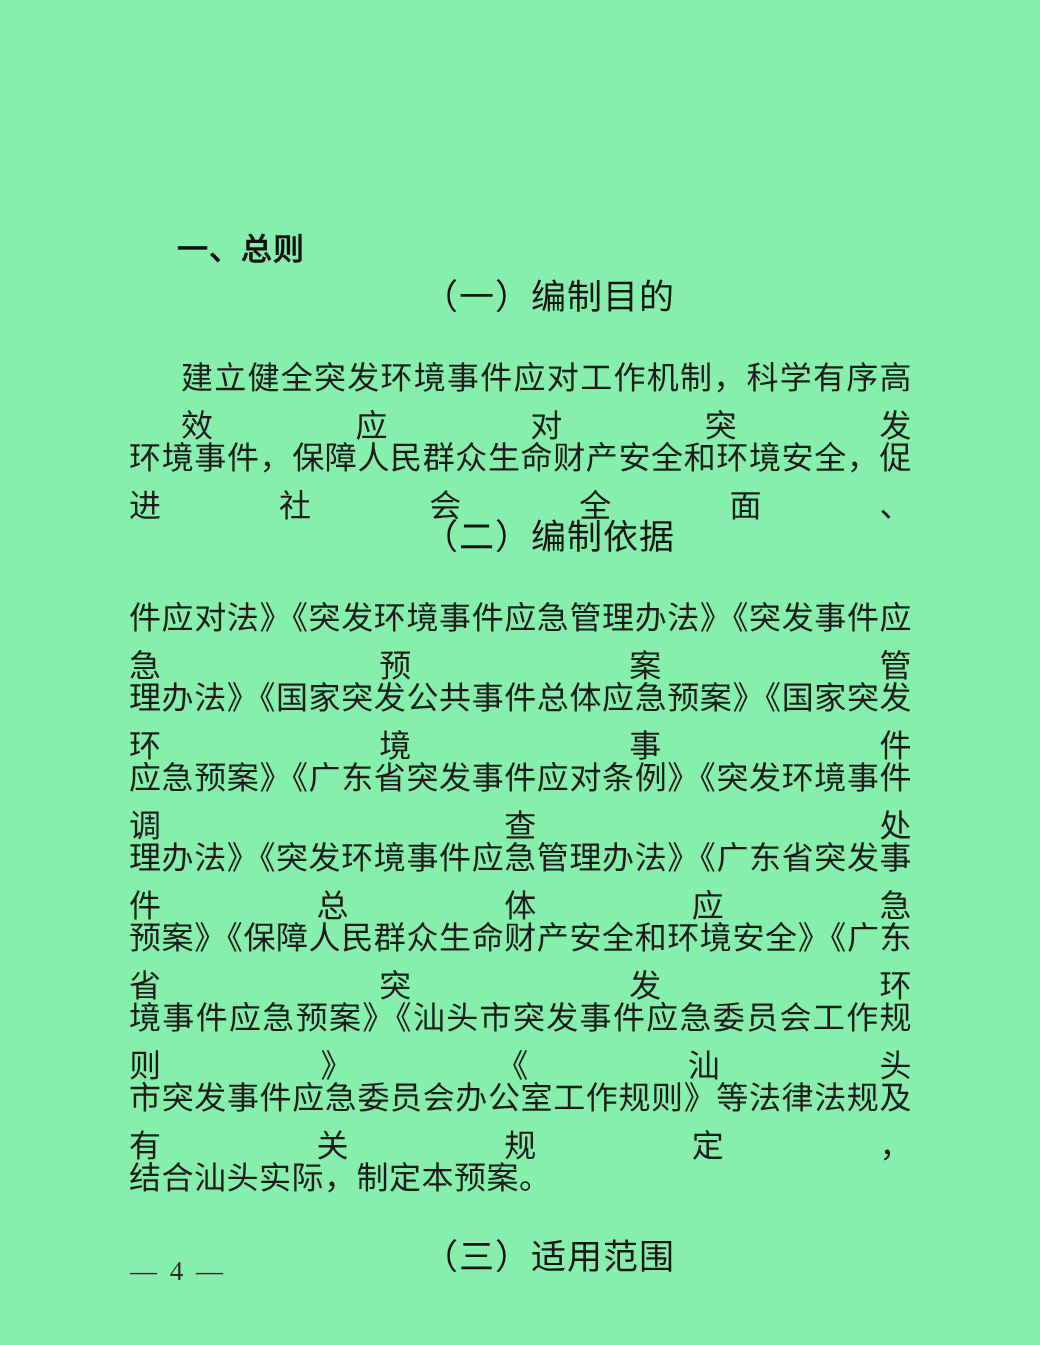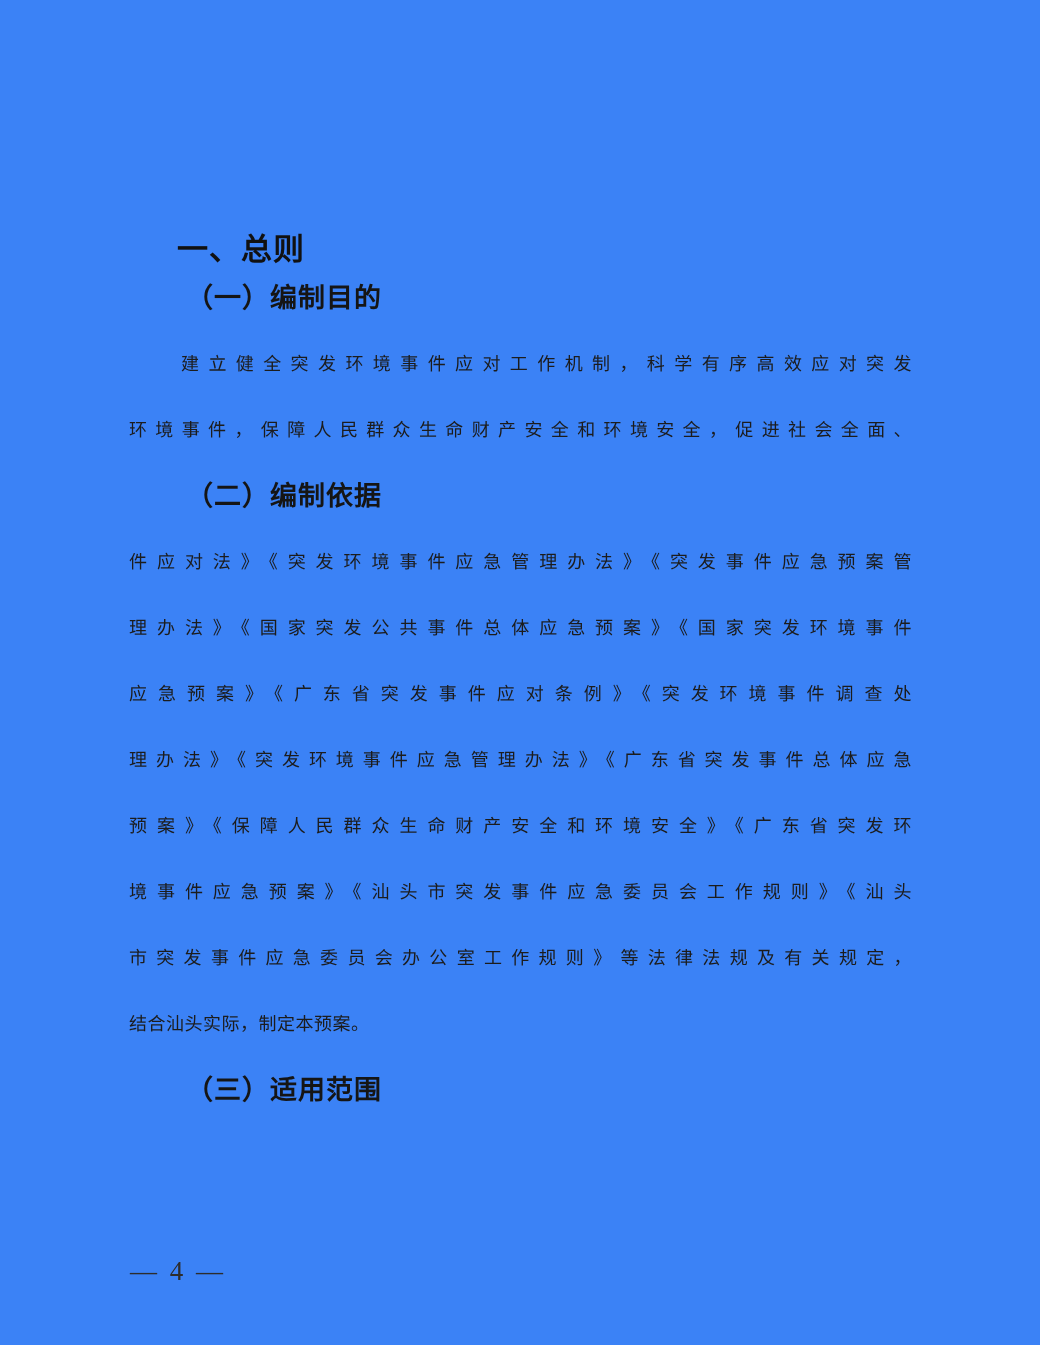--- a/index.html
+++ b/index.html
@@ -11,32 +11,32 @@
     width: 1040px;
     height: 1345px;
     position: relative;
     overflow: hidden;
     font-family: "Liberation Serif", "DejaVu Serif", serif;
     color: #1b1b1b;
   }
   .page {
     position: absolute;
     inset: 0;
-    background: #3b82f6;
+    background: #86efac;
   }
   .content {
     position: absolute;
     left: 129px;
     top: 226px;
     width: 783px;
   }
   .line {
     height: 48px;
     line-height: 48px;
-    font-size: 18px;
+    font-size: 32px;
     letter-spacing: 0.5px;
     white-space: nowrap;
     color: #1c1c1c;
     text-align: justify;
   }
   
   .line.full {
     white-space: normal;
     text-align-last: justify;
   }
@@ -56,24 +56,25 @@
     font-size: 31px;
     font-weight: 700;
     letter-spacing: 1px;
     color: #111111;
   }
   .section-heading {
     margin: 0;
     height: 48px;
     line-height: 48px;
     padding-left: 57px;
-    font-size: 27px;
-    font-weight: 700;
+    font-size: 35px;
+    font-weight: 400;
     letter-spacing: 1px;
     color: #151515;
+    text-align: center;
   }
   .section-heading.mt4 { margin-top: 4px; }
   .section-heading.mt6 { margin-top: 6px; }
   .footer {
     position: absolute;
     left: 130px;
     top: 1256px;
     font-size: 27px;
     letter-spacing: 3px;
     color: #2d2d2d;

